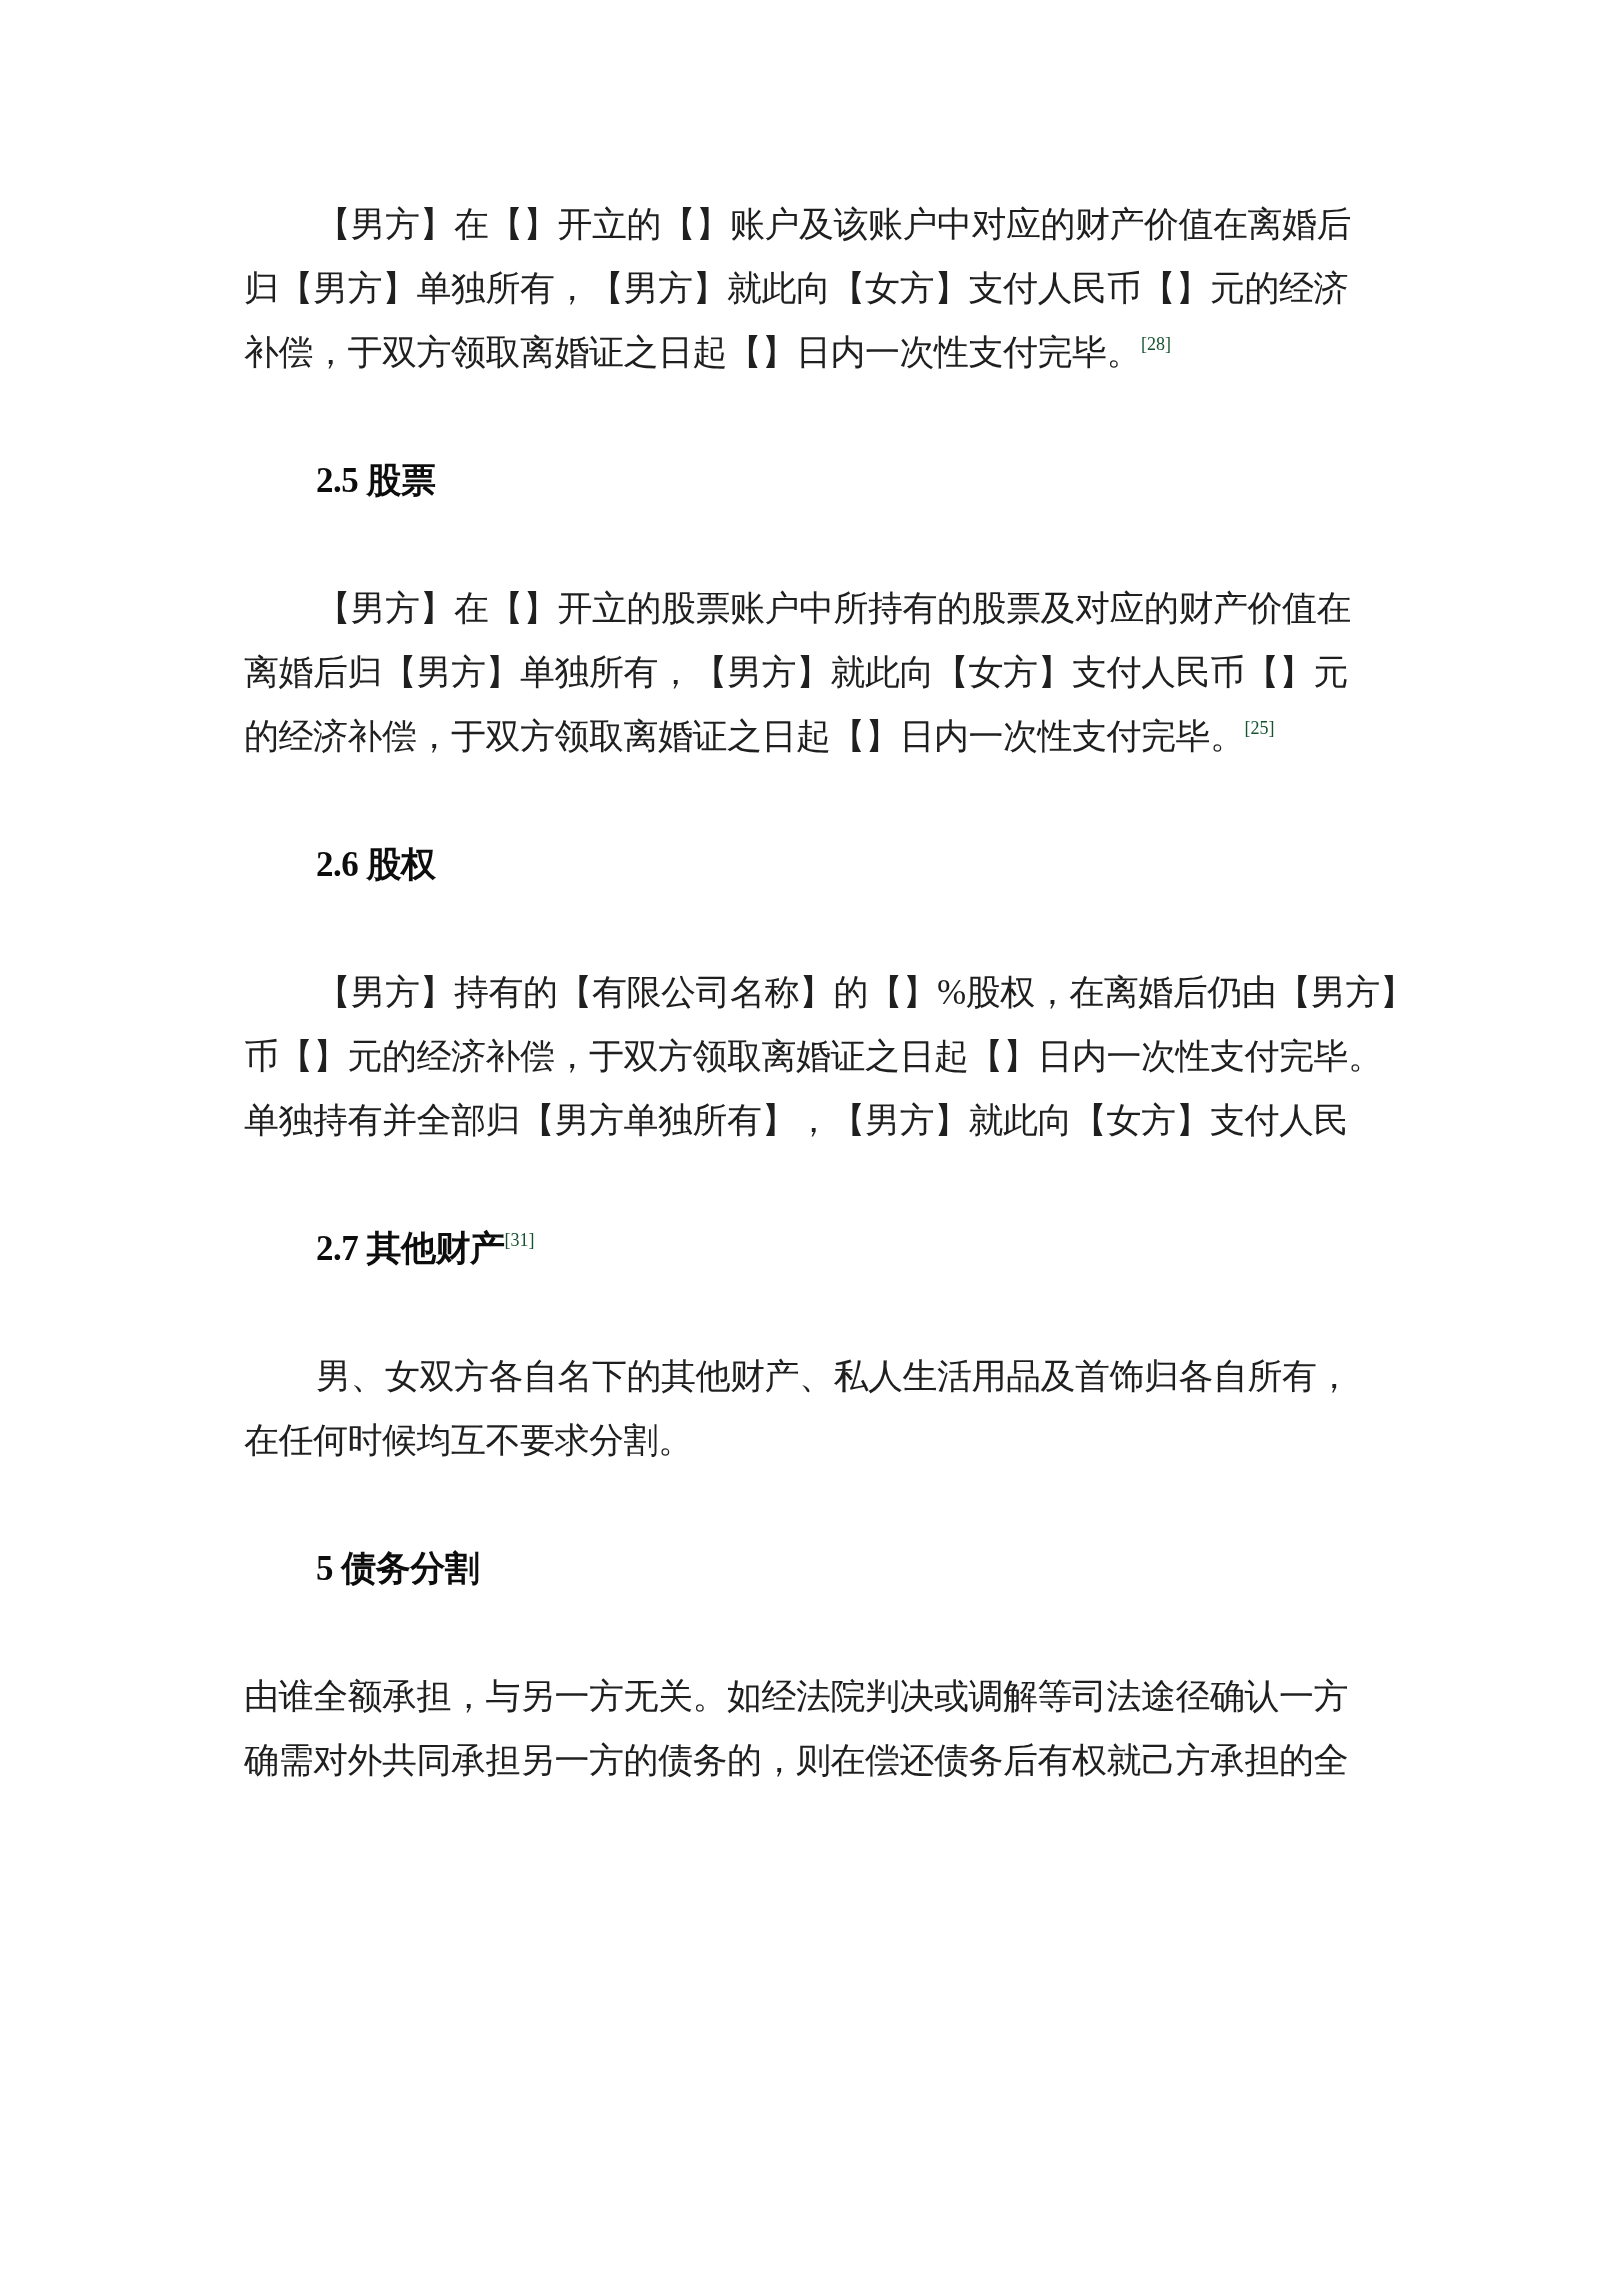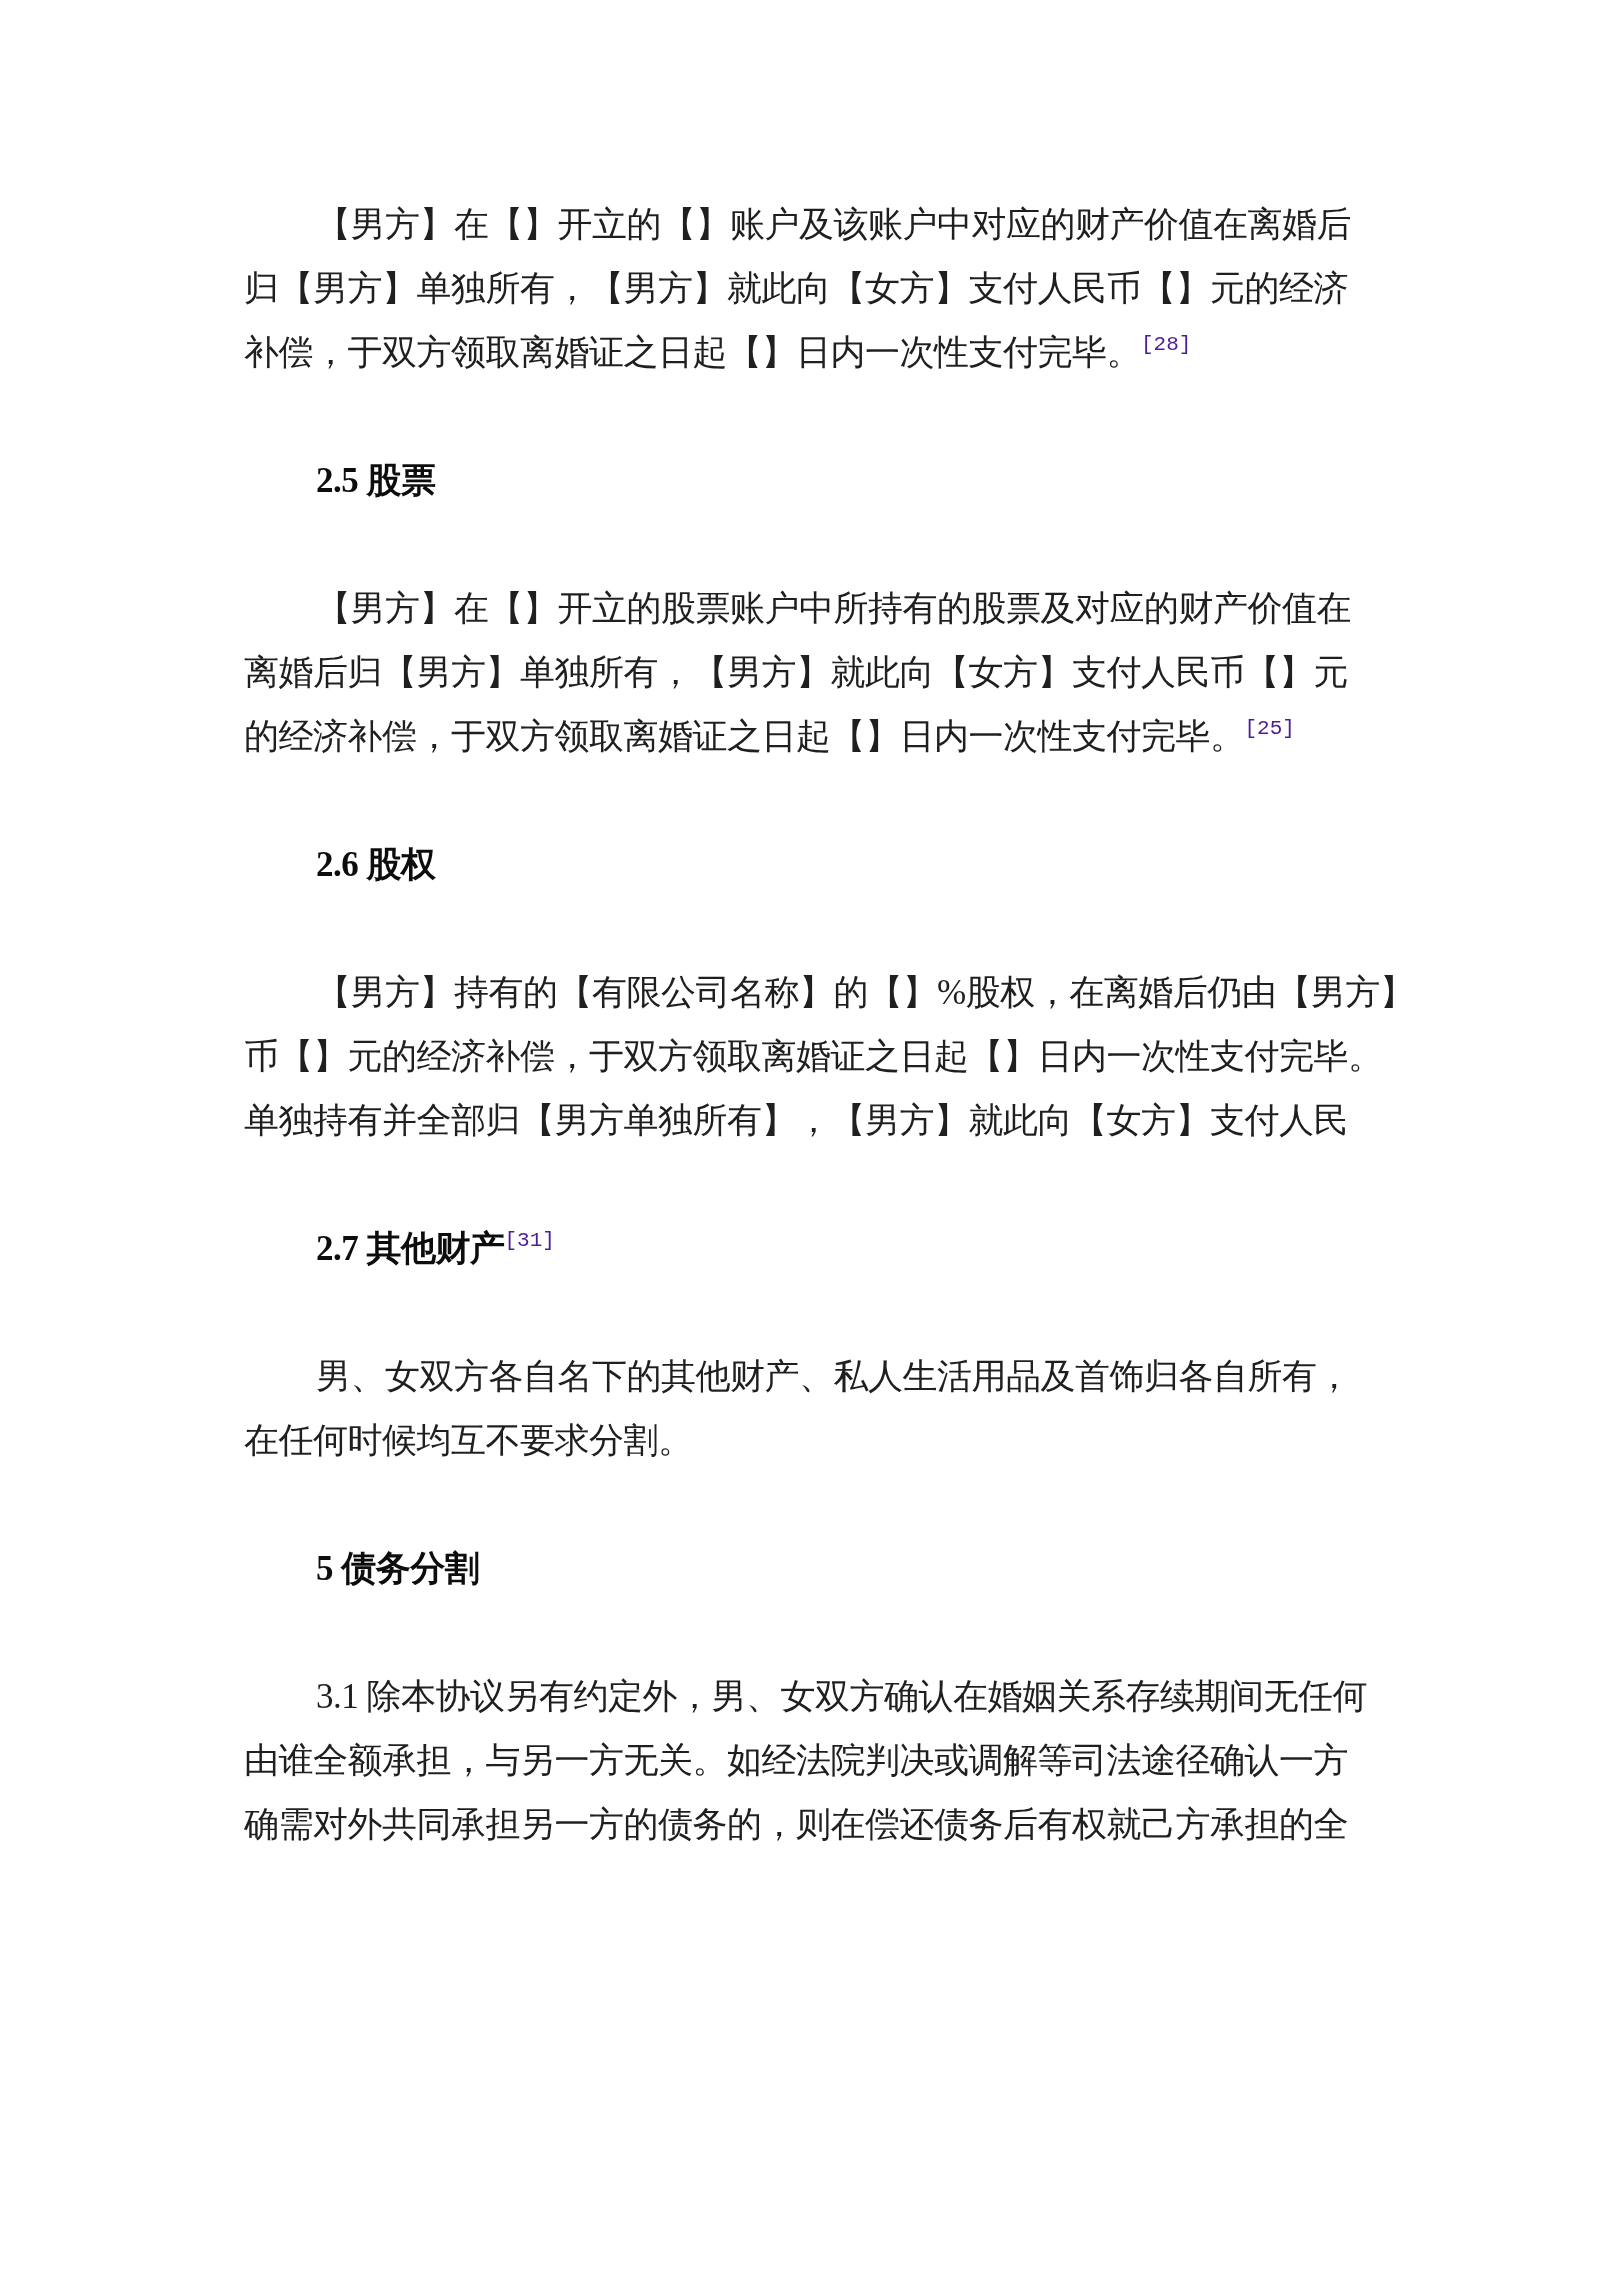--- a/index.html
+++ b/index.html
@@ -33,26 +33,25 @@
   }
   .line.indent { padding-left: 72px; }
   .block.heading .line {
     font-weight: 700;
     color: #0d0d0d;
   }
   .sup {
     display: inline-block;
     position: relative;
     top: -14.5px;
-    font-size: 21px;
+    font-size: 18px;
     letter-spacing: 0;
-    color: #4c1d95;
+    color: #14532d;
     font-weight: 400;
     vertical-align: baseline;
-    font-family: Liberation Mono, monospace;
   }
 </style>
 </head>
 <body>
 
 <div class="page">
   <div class="content">
       <div class="block paragraph">
         <div class="line indent"><span>【男方】在【】开立的【】账户及该账户中对应的财产价值在离婚后</span></div>
         <div class="line"><span>归【男方】单独所有，【男方】就此向【女方】支付人民币【】元的经济</span></div>
@@ -78,19 +77,18 @@
         <div class="line indent"><span>2.7 其他财产</span><span class="sup">[31]</span></div>
       </div>
       <div class="block paragraph">
         <div class="line indent"><span>男、女双方各自名下的其他财产、私人生活用品及首饰归各自所有，</span></div>
         <div class="line"><span>在任何时候均互不要求分割。</span></div>
       </div>
       <div class="block heading">
         <div class="line indent"><span>5 债务分割</span></div>
       </div>
       <div class="block paragraph">
-        <div class="line indent"><span>3.1 除本协议另有约定外，男、女双方确认在婚姻关系存续期间无任何</span></div>
         <div class="line"><span>由谁全额承担，与另一方无关。如经法院判决或调解等司法途径确认一方</span></div>
         <div class="line"><span>确需对外共同承担另一方的债务的，则在偿还债务后有权就己方承担的全</span></div>
       </div>
     </div>
 </div>
 
 
 </body></html>

